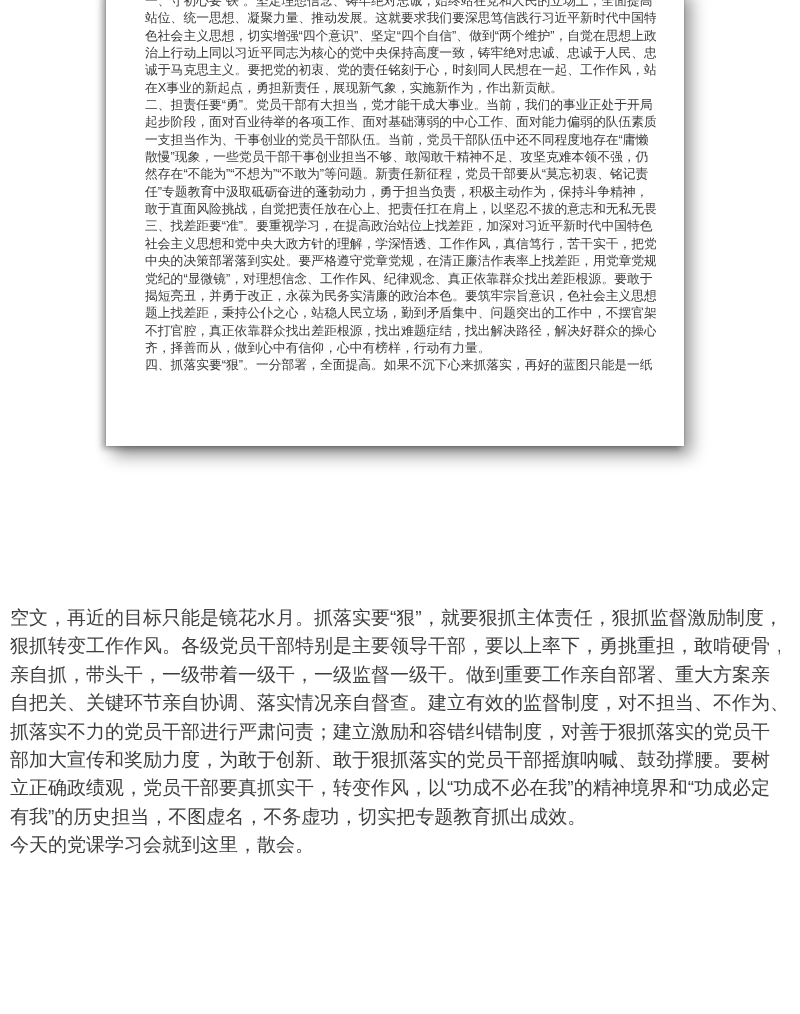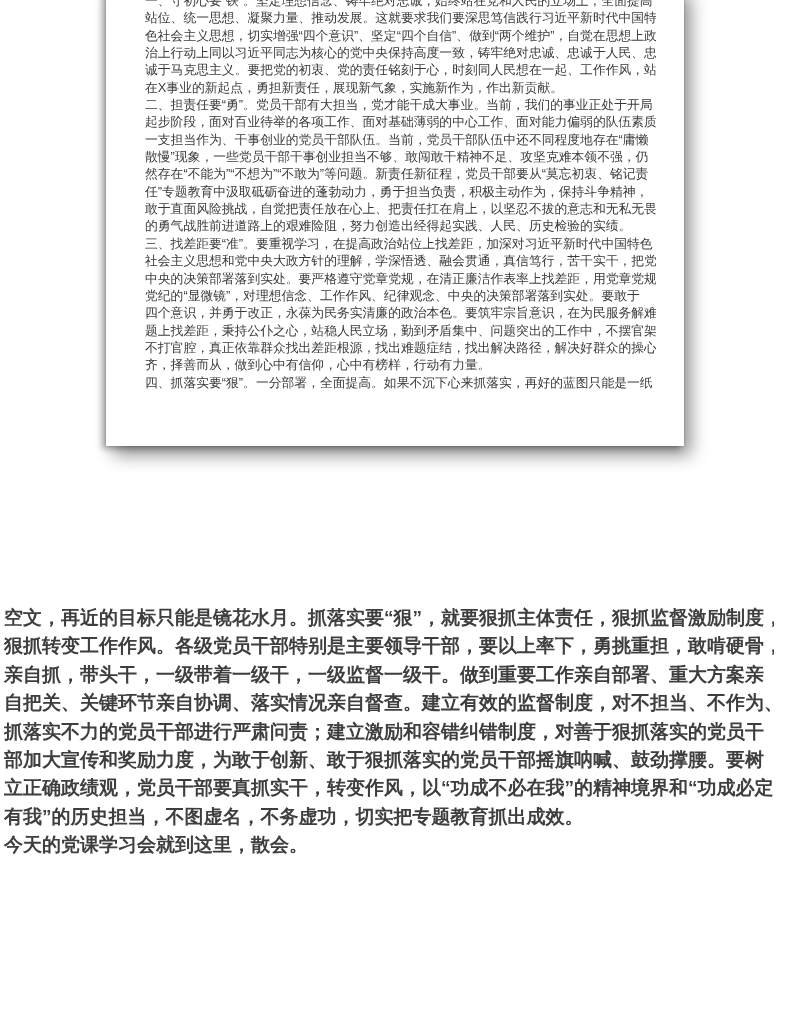--- a/index.html
+++ b/index.html
@@ -33,25 +33,24 @@
   .doc-page .line {
     font-size: 12.8px;
     line-height: 17.35px;
     color: #3a3a3a;
     white-space: nowrap;
     overflow: hidden;
   }
   
   .article {
     position: absolute;
-    left: 4px;
+    left: 10px;
     top: 604px;
     width: 770px;
     overflow: hidden;
-    font-weight: bold;
   }
   .article .line {
     font-size: 19px;
     line-height: 28.4px;
     color: #3e3e3e;
     white-space: nowrap;
     overflow: hidden;
   }
 </style>
 </head>
@@ -67,26 +66,25 @@
         <div class="line">治上行动上同以习近平同志为核心的党中央保持高度一致，铸牢绝对忠诚、忠诚于人民、忠</div>
         <div class="line">诚于马克思主义。要把党的初衷、党的责任铭刻于心，时刻同人民想在一起、工作作风，站</div>
         <div class="line">在X事业的新起点，勇担新责任，展现新气象，实施新作为，作出新贡献。</div>
         <div class="line">二、担责任要“勇”。党员干部有大担当，党才能干成大事业。当前，我们的事业正处于开局</div>
         <div class="line">起步阶段，面对百业待举的各项工作、面对基础薄弱的中心工作、面对能力偏弱的队伍素质、</div>
         <div class="line">一支担当作为、干事创业的党员干部队伍。当前，党员干部队伍中还不同程度地存在“庸懒</div>
         <div class="line">散慢”现象，一些党员干部干事创业担当不够、敢闯敢干精神不足、攻坚克难本领不强，仍</div>
         <div class="line">然存在“不能为”“不想为”“不敢为”等问题。新责任新征程，党员干部要从“莫忘初衷、铭记责</div>
         <div class="line">任”专题教育中汲取砥砺奋进的蓬勃动力，勇于担当负责，积极主动作为，保持斗争精神，</div>
         <div class="line">敢于直面风险挑战，自觉把责任放在心上、把责任扛在肩上，以坚忍不拔的意志和无私无畏</div>
-        <div class="line">的勇气战胜前进道路上的艰难险阻，努力创造出经得起实践、人民、历史检验的实绩。</div>
         <div class="line">三、找差距要“准”。要重视学习，在提高政治站位上找差距，加深对习近平新时代中国特色</div>
-        <div class="line">社会主义思想和党中央大政方针的理解，学深悟透、融会贯通，真信笃行，苦干实干，把党</div>
+        <div class="line">社会主义思想和党中央大政方针的理解，学深悟透、工作作风，真信笃行，苦干实干，把党</div>
         <div class="line">中央的决策部署落到实处。要严格遵守党章党规，在清正廉洁作表率上找差距，用党章党规</div>
-        <div class="line">党纪的“显微镜”，对理想信念、工作作风、纪律观念、中央的决策部署落到实处。要敢于</div>
-        <div class="line">四个意识，并勇于改正，永葆为民务实清廉的政治本色。要筑牢宗旨意识，在为民服务解难</div>
+        <div class="line">党纪的“显微镜”，对理想信念、工作作风、纪律观念、真正依靠群众找出差距根源。要敢于</div>
+        <div class="line">揭短亮丑，并勇于改正，永葆为民务实清廉的政治本色。要筑牢宗旨意识，色社会主义思想</div>
         <div class="line">题上找差距，秉持公仆之心，站稳人民立场，勤到矛盾集中、问题突出的工作中，不摆官架、</div>
         <div class="line">不打官腔，真正依靠群众找出差距根源，找出难题症结，找出解决路径，解决好群众的操心</div>
         <div class="line">齐，择善而从，做到心中有信仰，心中有榜样，行动有力量。</div>
         <div class="line">四、抓落实要“狠”。一分部署，全面提高。如果不沉下心来抓落实，再好的蓝图只能是一纸</div>
       </div>
   </div>
 
   <div class="article">
       <div class="line">空文，再近的目标只能是镜花水月。抓落实要“狠”，就要狠抓主体责任，狠抓监督激励制度，</div>
       <div class="line">狠抓转变工作作风。各级党员干部特别是主要领导干部，要以上率下，勇挑重担，敢啃硬骨，</div>

